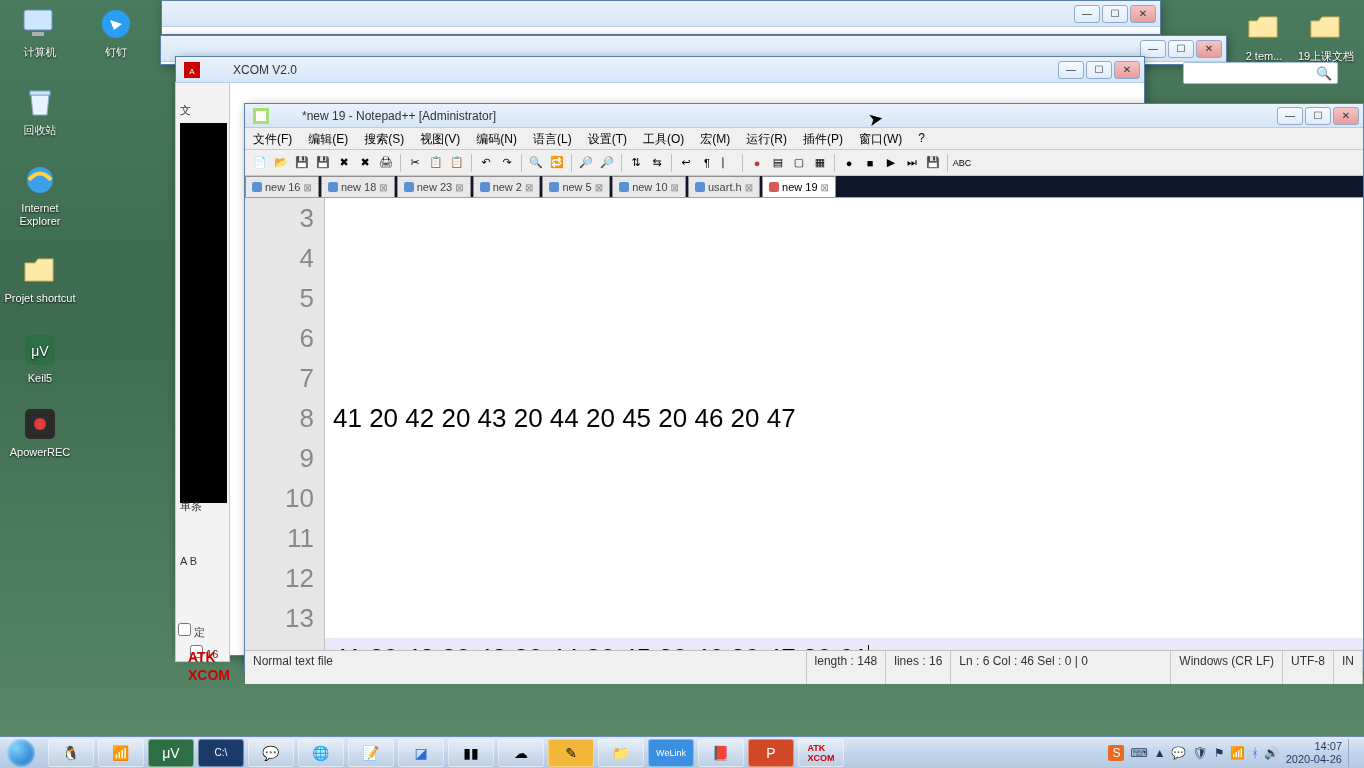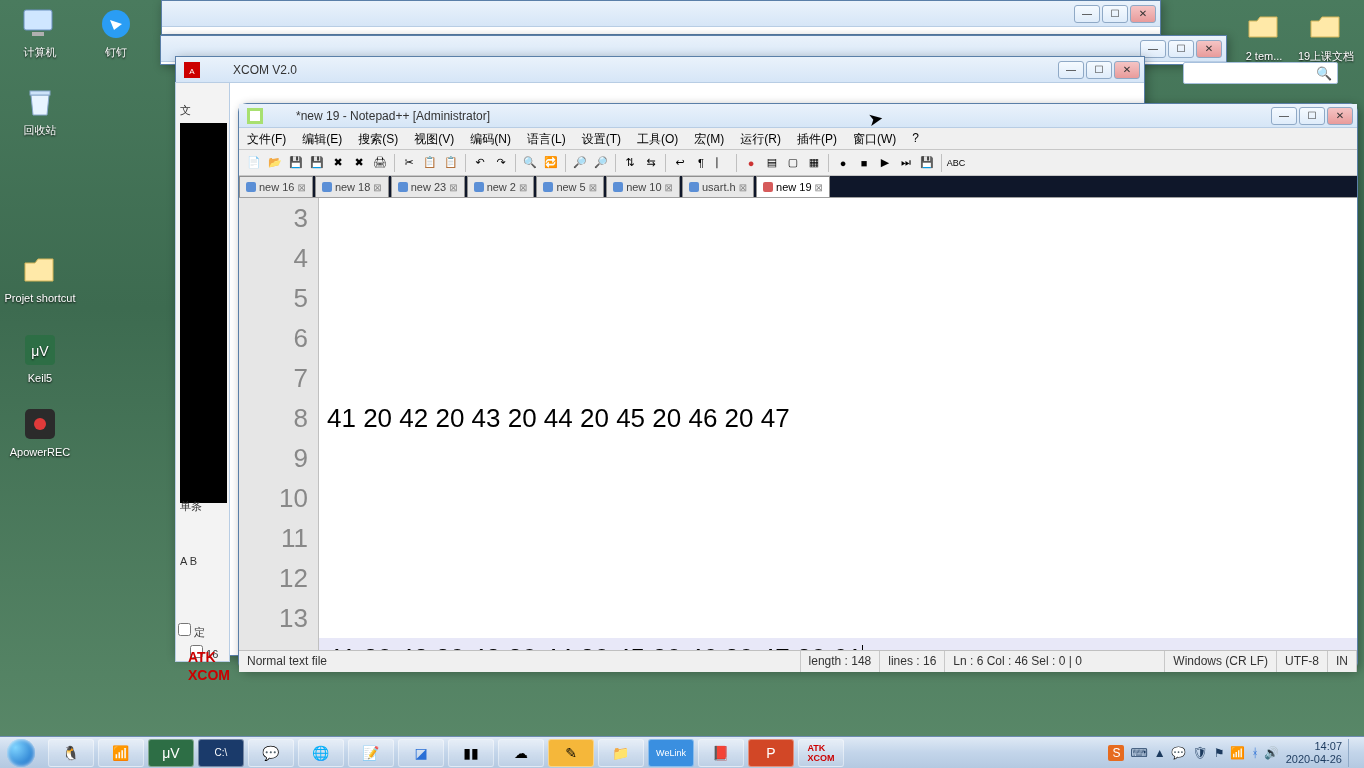--- a/index.html
+++ b/index.html
@@ -29,21 +29,21 @@
 
 .xcom-strip { position: absolute; left: 175px; top: 82px; width: 55px; height: 580px; background: #f3f3f3; border: 1px solid #b8cde4; }
 .xcom-strip .black { position: absolute; top: 40px; left: 4px; width: 47px; height: 380px; background: #000; }
 .xcom-strip .lbl { position: absolute; font-size: 11px; color: #333; }
 
 
 .atk { position: absolute; left: 188px; top: 648px; width: 905px; height: 40px; }
 .atk .logo { color: #c00; font-weight: bold; font-size: 14px; line-height: 16px; }
 
 
-.npp { left: 238px; top: 103px; width: 1120px; height: 568px; border-radius: 9px; }
+.npp { left: 244px; top: 103px; width: 1120px; height: 568px; }
 .npp .titlebar { height: 24px; }
 .npp-menubar { display: flex; background: #f0f0f0; border-bottom: 1px solid #c7c7c7; height: 22px; font-size: 12px; }
 .npp-menubar .mi { padding: 3px 8px; color: #000; }
 .npp-toolbar { display: flex; align-items: center; gap: 3px; background: #f0f0f0; border-bottom: 1px solid #c7c7c7; height: 26px; padding: 0 6px; }
 .tbtn { width: 18px; height: 18px; border: 1px solid transparent; border-radius: 2px; display: flex; align-items: center; justify-content: center; font-size: 11px; }
 .tsep { width: 1px; height: 18px; background: #c0c0c0; margin: 0 2px; }
 
 .npp-tabbar { display: flex; background: #0f172a; border-bottom: 1px solid #a0a0a0; height: 22px; padding-left: 0; }
 .ftab { display: flex; align-items: center; gap: 3px; padding: 2px 6px; font-size: 11px; font-family: "Courier New", monospace; border: 1px solid #909090; border-bottom: none; background: #e8e8e8; margin-right: 2px; color: #444; }
 .ftab.active { background: #fff; color: #000; }
@@ -52,21 +52,21 @@
 .dot-blue { background: #5b8fd6; }
 .dot-red { background: #d65b5b; }
 
 .editor-wrap { display: flex; height: 452px; background: #fff; }
 .gutter { width: 80px; background: #e6e6e6; border-right: 1px solid #c0c0c0; text-align: right; padding-right: 10px; color: #888; font-family: Consolas, monospace; font-size: 26px; line-height: 40px; }
 .editor { flex: 1; font-family: Consolas, "Courier New", monospace; font-size: 26px; line-height: 40px; color: #000; white-space: pre; overflow: hidden; position: relative; }
 .editor .ln { height: 40px; padding-left: 8px; }
 .editor .ln.cur { background: #e8e8f8; }
 .editor .caret { display:inline-block; width:1px; height:30px; background:#000; vertical-align:middle; }
 
-.npp-status { display: flex; background: #f0f0f0; border-top: 1px solid #c0c0c0; height: 22px; font-size: 12px; color: #333; }
+.npp-status { display: flex; background: #f0f0f0; border-top: 1px solid #c0c0c0; height: 34px; font-size: 12px; color: #333; }
 .npp-status .cell { padding: 3px 8px; border-right: 1px solid #c8c8c8; }
 .npp-status .cell.flex { flex: 1; }
 
 
 .expl-search { position: absolute; left: 1183px; top: 62px; width: 155px; height: 22px; background: #fff; border: 1px solid #a7c0dd; border-radius: 2px; display: flex; align-items: center; padding: 0 4px; }
 .expl-search .mag { color: #2a5fa0; font-size: 13px; margin-left: auto; }
 
 
 .desk-r { color: #fff; }
 
@@ -100,20 +100,29 @@
     <span class="lbl">计算机</span>
   </div>
   <div class="desk-icon" style="left:4px;top:82px">
     <div class="glyph">
         <svg width="34" height="34">
           <path d="M8 10 L26 10 L24 30 L10 30 Z" fill="#e8f4ff" stroke="#88a8cc"></path>
           <rect x="7" y="6" width="20" height="4" fill="#cde3f9" stroke="#88a8cc"></rect>
         </svg>
       </div>
     <span class="lbl">回收站</span>
+  </div>
+  <div class="desk-icon" style="left:4px;top:160px">
+    <div class="glyph">
+        <svg width="34" height="34">
+          <circle cx="17" cy="17" r="13" fill="#3aa0e8"></circle>
+          <path d="M6 17 Q17 4 28 17" stroke="#ffd24a" stroke-width="4" fill="none"></path>
+        </svg>
+      </div>
+    <span class="lbl">Internet Explorer</span>
   </div>
   <div class="desk-icon" style="left:4px;top:250px">
     <div class="glyph">
         <svg width="34" height="30">
           <path d="M2 8 L12 8 L15 4 L30 4 L30 26 L2 26 Z" fill="#ffe9a8" stroke="#d4b559"></path>
         </svg>
       </div>
     <span class="lbl">Projet shortcut</span>
   </div>
   <div class="desk-icon" style="left:4px;top:330px">

